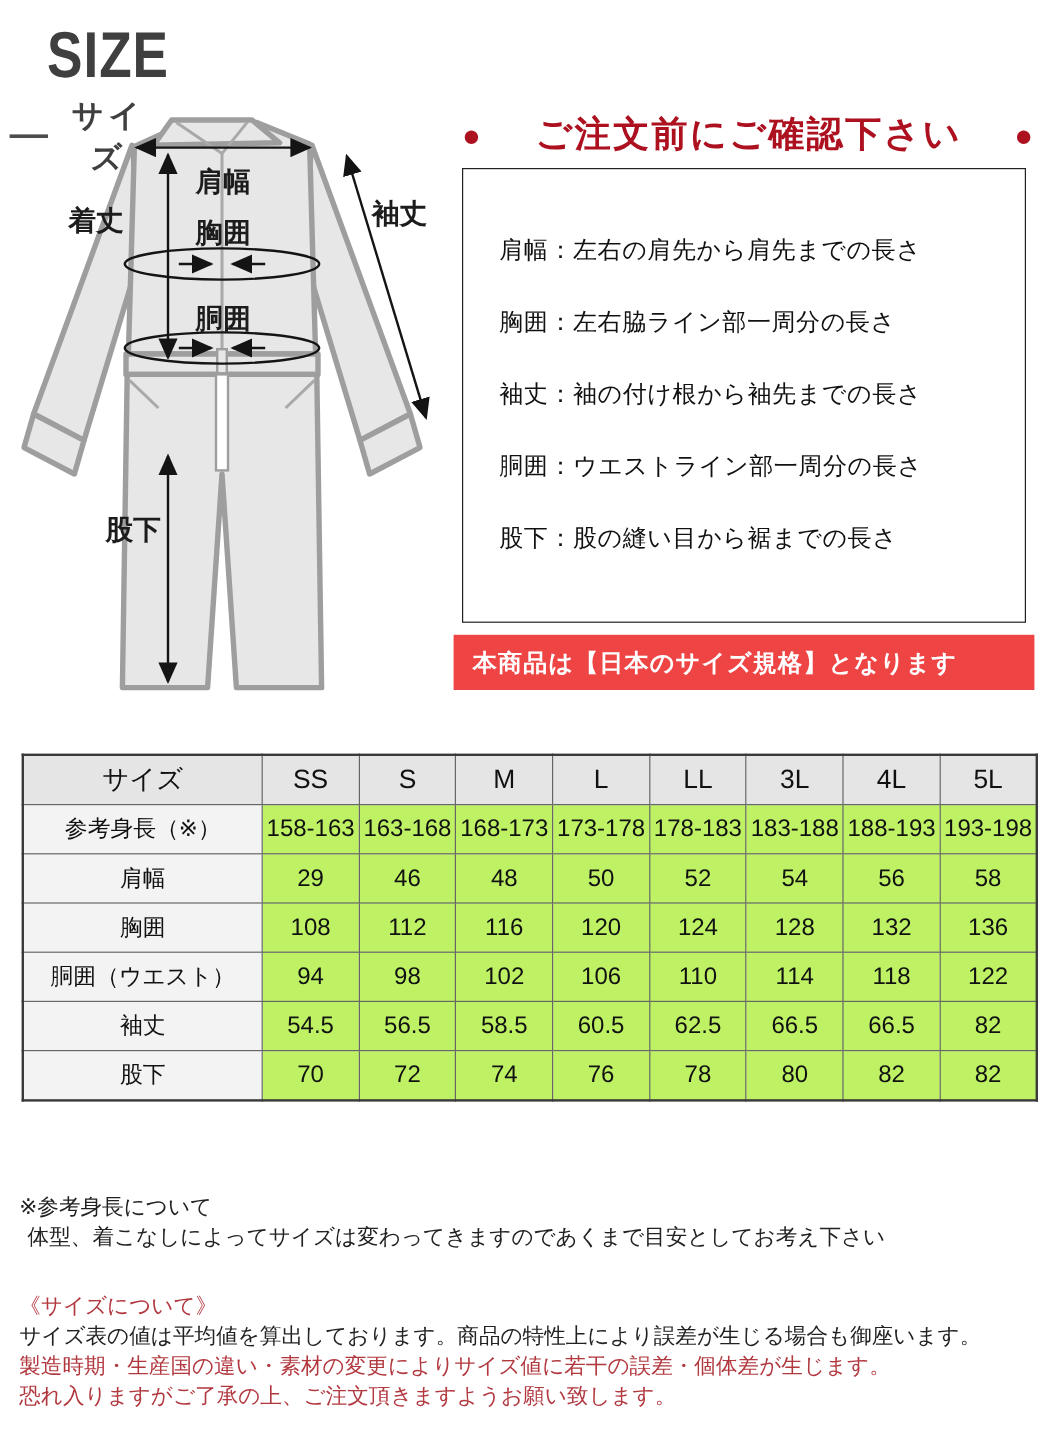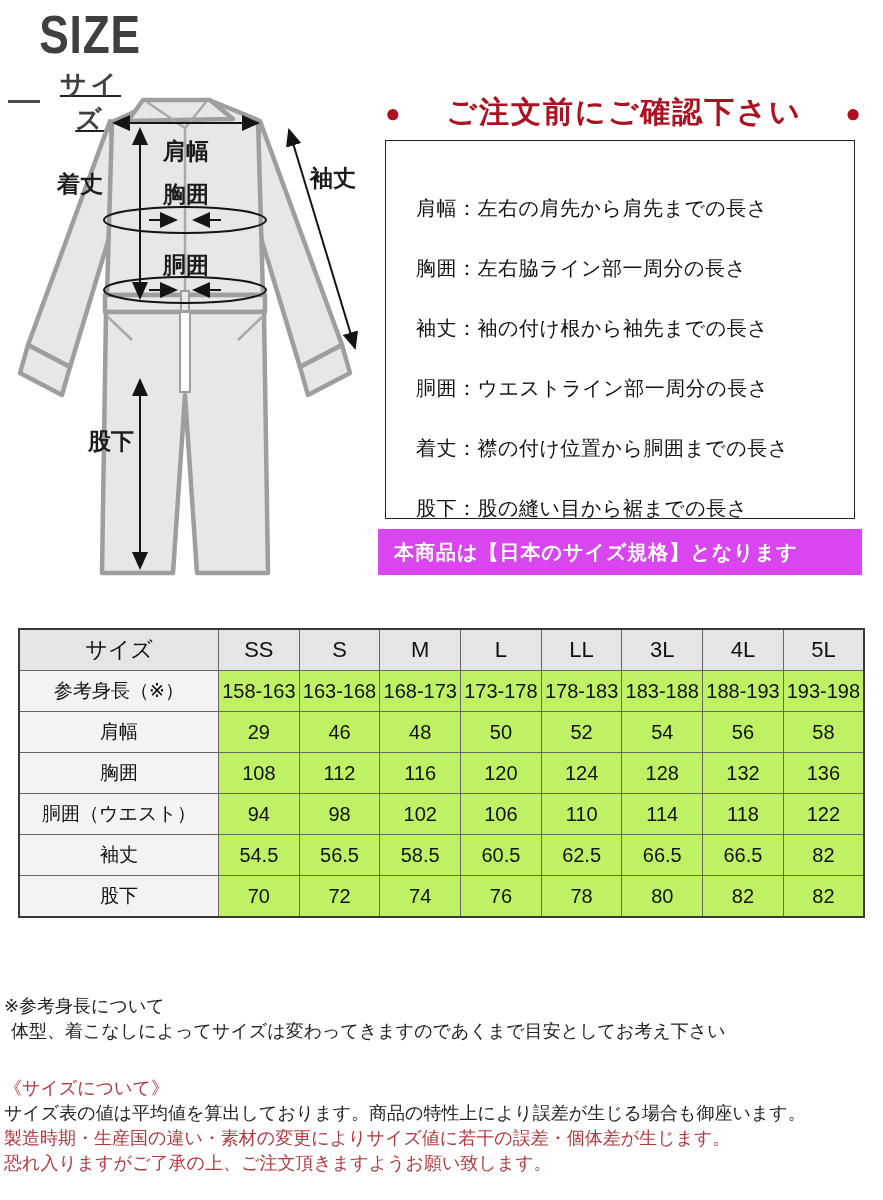--- a/index.html
+++ b/index.html
@@ -1,56 +1,56 @@
 <!DOCTYPE html>
 <html><head>
 <meta charset="utf-8">
 <style>
   html,body{margin:0;padding:0;background:#fff;}
   .page{position:relative;width:883px;height:1200px;background:#fff;overflow:hidden;
         font-family:"Liberation Sans","DejaVu Sans",sans-serif;color:#222;}
 
   
-  .title-block{position:absolute;left:8px;top:6px;width:165px;text-align:center;text-decoration:underline;}
+  .title-block{position:absolute;left:8px;top:18px;width:165px;text-align:center;}
   .title-en{display:inline-block;font-size:54px;line-height:1.05;font-weight:700;color:#3f3f3f;
             letter-spacing:1px;transform:scaleX(.82);transform-origin:center;}
   .title-ja-row{display:flex;align-items:center;justify-content:center;gap:9px;margin-top:4px;}
   .title-ja-row .dash{width:36px;height:3px;background:#4c4c4c;}
   .title-ja{font-size:26px;font-weight:700;color:#3f3f3f;letter-spacing:4px;}
 
   
   .diagram{position:absolute;left:10px;top:85px;width:360px;height:550px;}
   .diagram text{font-size:23px;font-weight:600;fill:#1c1c1c;}
 
   
   .confirm-heading{position:absolute;left:385px;top:92px;width:478px;display:flex;
                    align-items:center;justify-content:space-between;
                    font-size:30px;font-weight:700;letter-spacing:2px;}
   .confirm-heading .dot{font-size:26px;line-height:1;}
   .definitions-box{position:absolute;left:385px;top:140px;width:470px;height:379px;
                    border:1px solid #222;box-sizing:border-box;padding:54px 10px 0 30px;}
   .def-line{font-size:20px;color:#111;margin-bottom:33px;letter-spacing:.5px;white-space:nowrap;}
 
   
-  .standard-bar{position:absolute;left:378px;top:529px;width:484px;height:46px;background:#d946ef;
+  .standard-bar{position:absolute;left:378px;top:529px;width:484px;height:46px;background:#ef4444;
                 color:#fff;display:flex;align-items:center;padding-left:16px;box-sizing:border-box;
                 font-size:20px;font-weight:700;letter-spacing:1px;}
 
   
   .size-table{position:absolute;left:18px;top:628px;width:847px;border-collapse:collapse;
               border:2px solid #3a3a3a;table-layout:fixed;}
   .size-table th,.size-table td{border:1px solid #666;text-align:center;vertical-align:middle;
               height:40px;padding:0;color:#111;}
   .size-table th{background:#e5e5e5;font-size:22px;font-weight:400;}
   .size-table th:first-child{width:198px;}
   .size-table td{background:#bef264;font-size:20px;}
   .size-table td.row-label{background:#f3f3f3;font-size:19px;}
 
   
-  .notes{position:absolute;left:4px;top:994px;width:856px;}
+  .notes{position:absolute;left:16px;top:994px;width:856px;}
   .note-line{font-size:18px;line-height:25px;color:#222;white-space:nowrap;}
   .note-line.red{color:#b2383f;}
   .note-line.indent{padding-left:7px;}
   .note-line.gap{margin-bottom:32px;}
 </style>
 </head>
 <body>
 
 <div class="page">
 
@@ -121,21 +121,20 @@
     <span>ご注文前にご確認下さい</span>
     <span class="dot">●</span>
   </div>
 
   <div class="definitions-box">
     <div>
         <div class="def-line">肩幅：左右の肩先から肩先までの長さ</div>
         <div class="def-line">胸囲：左右脇ライン部一周分の長さ</div>
         <div class="def-line">袖丈：袖の付け根から袖先までの長さ</div>
         <div class="def-line">胴囲：ウエストライン部一周分の長さ</div>
-        <div class="def-line">着丈：襟の付け位置から胴囲までの長さ</div>
         <div class="def-line">股下：股の縫い目から裾までの長さ</div>
       </div>
   </div>
 
   <div class="standard-bar">
     <span>本商品は【日本のサイズ規格】となります</span>
   </div>
 
   <table class="size-table">
     <thead>

